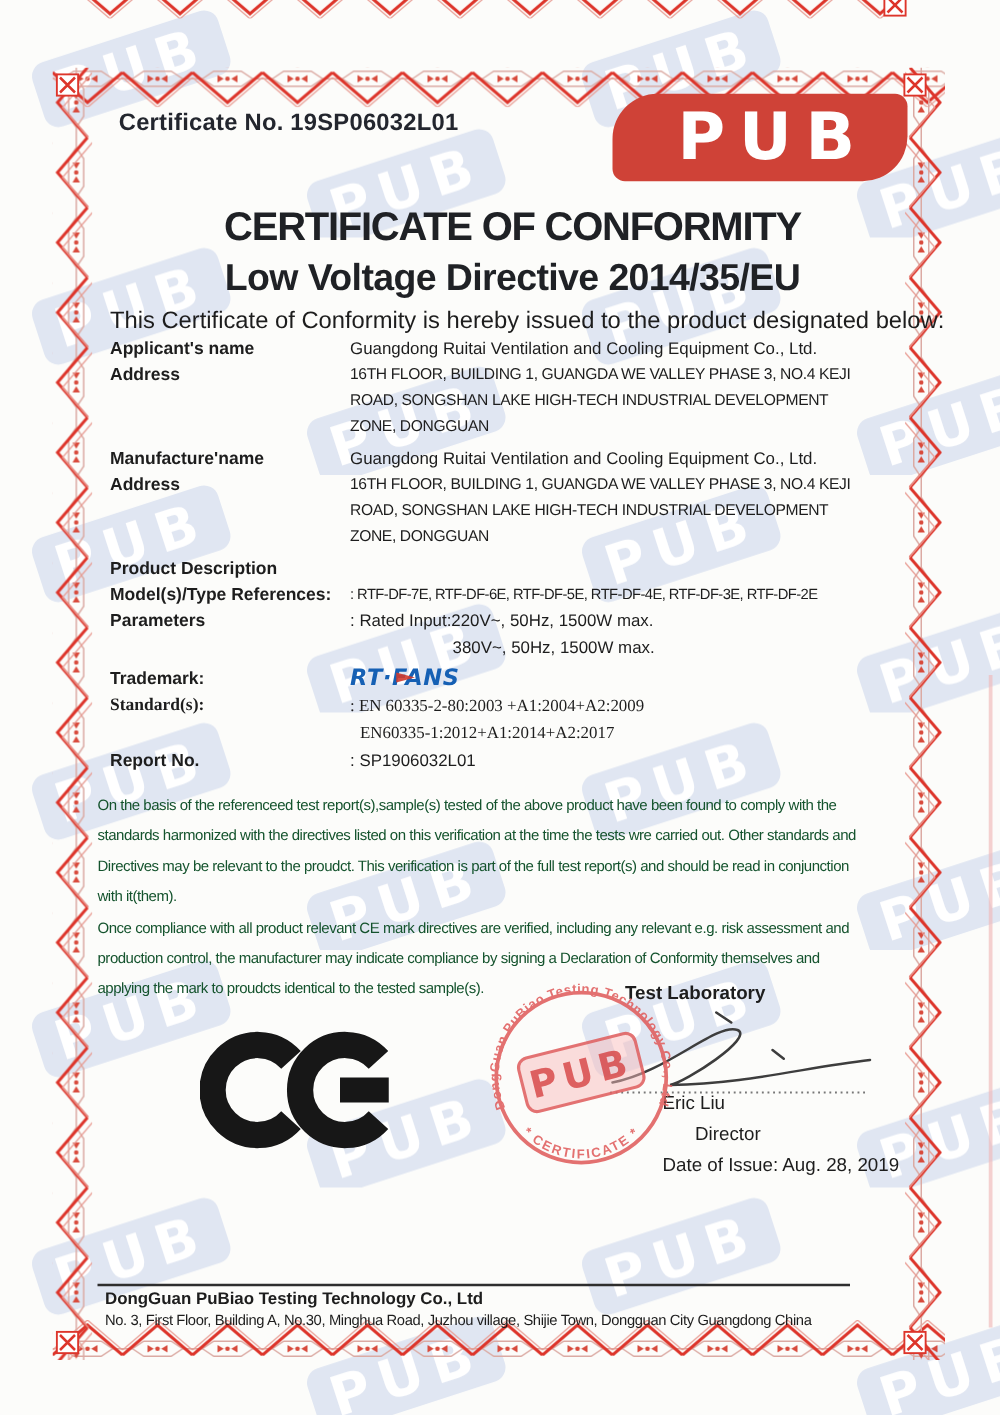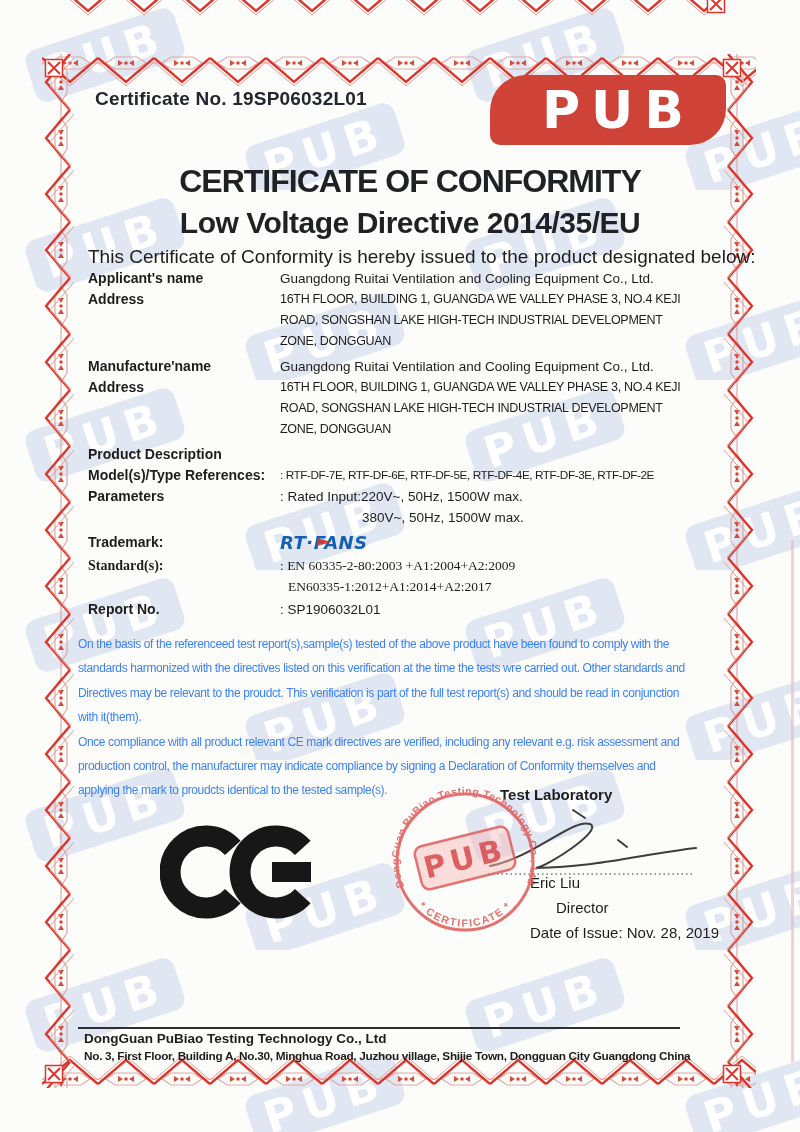--- a/index.html
+++ b/index.html
@@ -37,34 +37,34 @@
   .ind8{padding-left:8px;}
   .mb4{margin-bottom:4px;}
   .mb2{margin-bottom:2px;font-family:Liberation Serif, serif;}
   .tm-wrap{position:relative;display:inline-block;}
   .tm{font-size:18px;font-weight:bold;font-style:italic;color:#1660b4;
       letter-spacing:.5px;font-family:"DejaVu Sans", sans-serif;}
   .tm-arrow{position:absolute;left:37px;top:6px;width:0;height:0;border-left:15px solid #d03a2e;
             border-top:4.5px solid transparent;border-bottom:4.5px solid transparent;opacity:.9;}
   
   .paras{position:absolute;left:78px;top:632px;width:648px;z-index:3;}
-  .pline{white-space:nowrap;font-size:12px;letter-spacing:-.38px;line-height:24.4px;color:#3b82f6;}
+  .pline{white-space:nowrap;font-size:12px;letter-spacing:-.38px;line-height:24.4px;color:#14532d;}
   
   .testlab{position:absolute;left:500px;top:786px;font-size:15px;font-weight:bold;z-index:4;}
   .ce-svg{position:absolute;left:160px;top:814px;z-index:3;}
   .stamp-svg{position:absolute;left:375px;top:772px;z-index:5;opacity:.88;}
   .sig-svg{position:absolute;left:478px;top:788px;z-index:4;}
   .sig-name{position:absolute;left:530px;top:874px;font-size:15px;z-index:4;}
   .sig-role{position:absolute;left:556px;top:899px;font-size:15px;z-index:4;}
   .sig-date{position:absolute;left:530px;top:924px;font-size:15px;z-index:4;white-space:nowrap;}
   
   .footer-rule{position:absolute;left:78px;top:1027px;width:602px;height:2px;background:#2e2e2e;z-index:3;}
   .footer-co{position:absolute;left:84px;top:1031px;font-size:13.5px;font-weight:bold;z-index:3;}
   .footer-addr{position:absolute;left:84px;top:1049px;font-size:11.8px;letter-spacing:-.3px;
-               z-index:3;white-space:nowrap;font-weight:bold;}
+               z-index:3;white-space:nowrap;}
 </style>
 </head>
 <body>
 
 <div class="page">
 
   <svg class="wm-svg" width="800" height="1132">
     <defs>
       <pattern id="wm" width="440" height="190" patternUnits="userSpaceOnUse">
         <g transform="translate(105,55) rotate(-18)">
@@ -298,19 +298,19 @@
   </svg>
 
   <svg class="sig-svg" width="230" height="100" viewBox="0 0 230 100">
     <path d="M12,78 C55,70 95,30 112,36 C126,42 70,78 58,80 C120,79 165,66 218,60" fill="none" stroke="#3d3d3d" stroke-width="2" stroke-linecap="round"></path>
     <path d="M95,22 l12,8 M140,52 l9,7" stroke="#3d3d3d" stroke-width="2" stroke-linecap="round"></path>
     <line x1="10" y1="86" x2="216" y2="86" stroke="#777" stroke-width="1.5" stroke-dasharray="1.5,3"></line>
   </svg>
 
   <div class="sig-name">Eric Liu</div>
   <div class="sig-role">Director</div>
-  <div class="sig-date">Date of Issue: Nov. 28, 2019</div>
+  <div class="sig-date">Date of Issue: Aug. 28, 2019</div>
 
   <div class="footer-rule"></div>
   <div class="footer-co">DongGuan PuBiao Testing Technology Co., Ltd</div>
   <div class="footer-addr">No. 3, First Floor, Building A, No.30, Minghua Road, Juzhou village, Shijie Town, Dongguan City Guangdong China</div>
 
 </div>
 
 </body></html>

